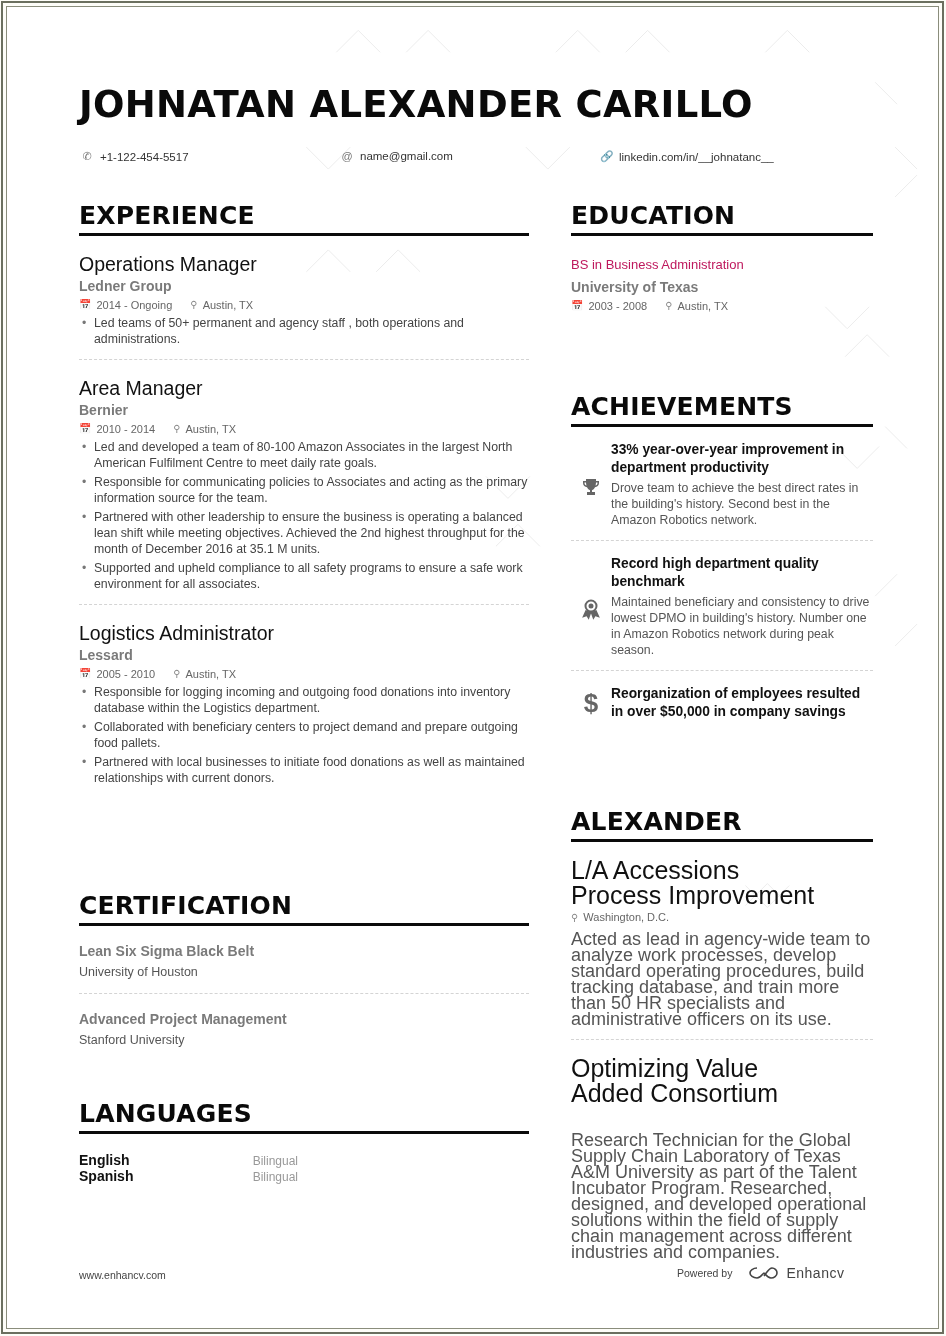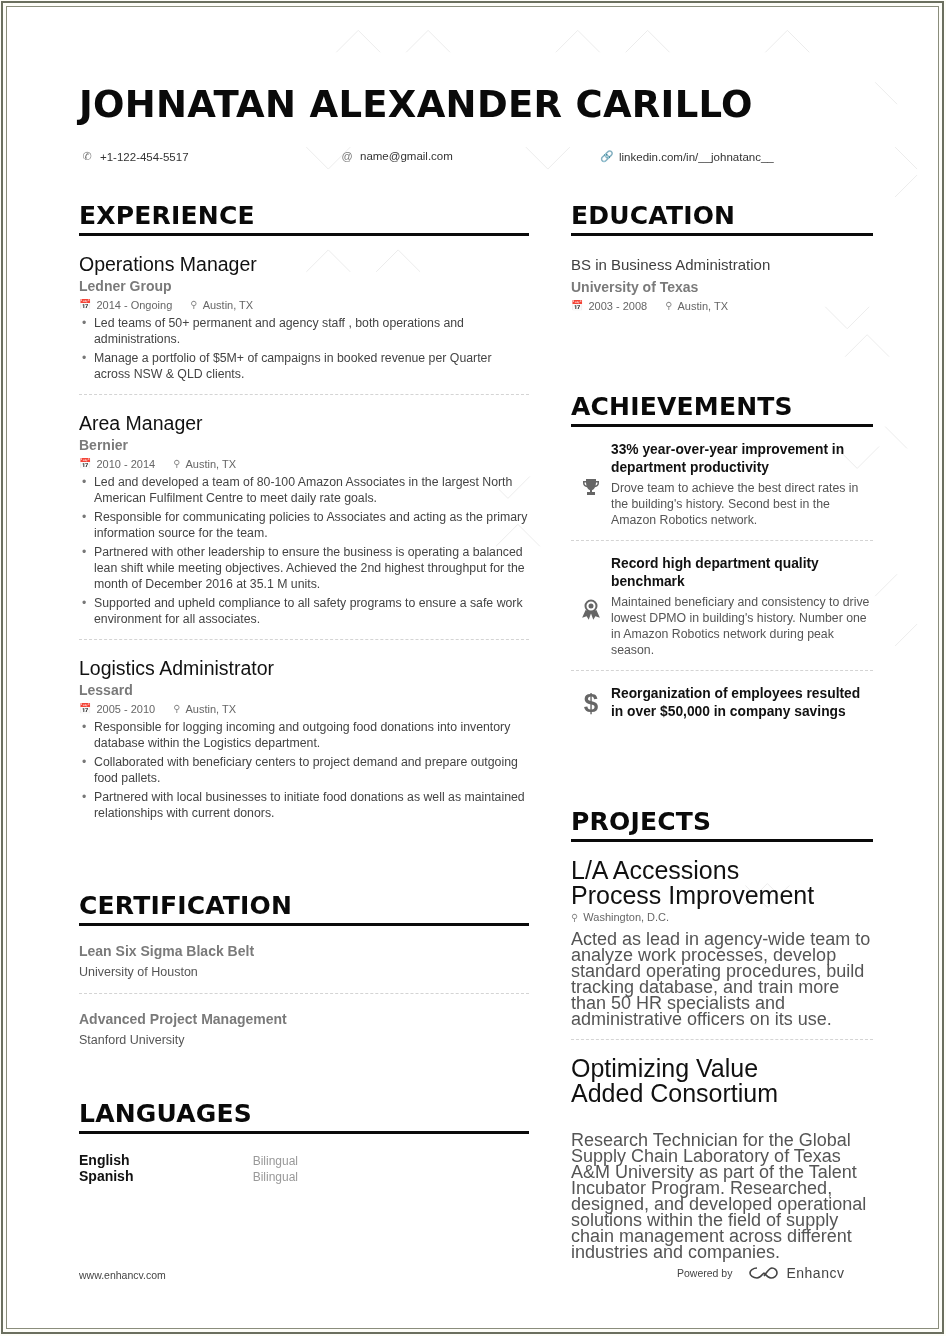--- a/index.html
+++ b/index.html
@@ -41,21 +41,21 @@
   .dash-sep { border-top: 1px dashed #d4d4d4; margin: 12px 0 0 0; }
 
   .cert-title { font-size: 14px; font-weight: bold; color: #7a7a7a; margin-top: 16px; line-height: 18px; }
   .cert-sub { font-size: 12.5px; color: #555; margin-top: 4px; line-height: 16px; }
 
   .langs { display: flex; margin-top: 18px; flex-direction: column; }
   .lang { width: 225px; display: flex; justify-content: space-between; align-items: baseline; padding-right: 6px; }
   .lang-name { font-size: 14px; font-weight: bold; color: #111; }
   .lang-level { font-size: 12px; color: #999; }
 
-  .edu-title { font-size: 15px; color: #404040; line-height: 25px; margin-top: 16px; }
+  .edu-title { font-size: 13px; color: #be185d; line-height: 25px; margin-top: 16px; }
   .edu-school { font-size: 14px; font-weight: bold; color: #7a7a7a; margin-top: 1px; line-height: 18px; }
 
   .ach { display: flex; margin-top: 14px; }
   .ach-ic { width: 40px; flex: none; display: flex; align-items: center; justify-content: center; color: #666; padding-top: 4px; }
   .ach-body { flex: 1; }
   .ach-title { font-size: 13.8px; font-weight: bold; color: #111; line-height: 18px; }
   .ach-desc { font-size: 12.3px; color: #555; line-height: 16px; margin-top: 3px; }
 
   .proj-title { font-size: 25px; color: #111; line-height: 25px; margin-top: 16px; }
   .proj-loc { font-size: 11px; color: #666; margin-top: 2px; display: flex; align-items: center; gap: 5px; line-height: 15px; }
@@ -113,21 +113,20 @@
                 <span class="ic">📅</span>
                 <span>2014 - Ongoing</span>
               </span>
             <span class="item">
                 <span class="ic">⚲</span>
                 <span>Austin, TX</span>
               </span>
           </div>
           <ul class="bullets">
             <li>Led teams of 50+ permanent and agency staff , both operations and administrations.</li>
-            <li>Manage a portfolio of $5M+ of campaigns in booked revenue per Quarter across NSW &amp; QLD clients.</li>
           </ul>
           <div class="dash-sep"></div>
         </div>
 
         <div>
           <div class="job-title">Area Manager</div>
           <div class="company">Bernier</div>
           <div class="meta">
             <span class="item">
                 <span class="ic">📅</span>
@@ -260,21 +259,21 @@
           <div class="ach-ic" style="font-size:26px;font-weight:bold;color:#666;padding-top:0;">$</div>
           <div class="ach-body">
             <div class="ach-title">Reorganization of employees resulted in over $50,000 in company savings</div>
           </div>
         </div>
       </section>
     </div>
 
     <div class="col-right" style="top:800px;">
       <section>
-        <div class="sec-title">PROJECTS</div>
+        <div class="sec-title">ALEXANDER</div>
         <div class="sec-rule"></div>
 
         <div>
           <div class="proj-title" style="width:250px;">L/A Accessions Process Improvement</div>
           <div class="proj-loc">
             <span class="ic" style="color:#888;font-size:10px;">⚲</span>
             <span>Washington, D.C.</span>
           </div>
           <div class="proj-desc">Acted as lead in agency-wide team to analyze work processes, develop standard operating procedures, build tracking database, and train more than 50 HR specialists and administrative officers on its use.</div>
           <div class="dash-sep"></div>

